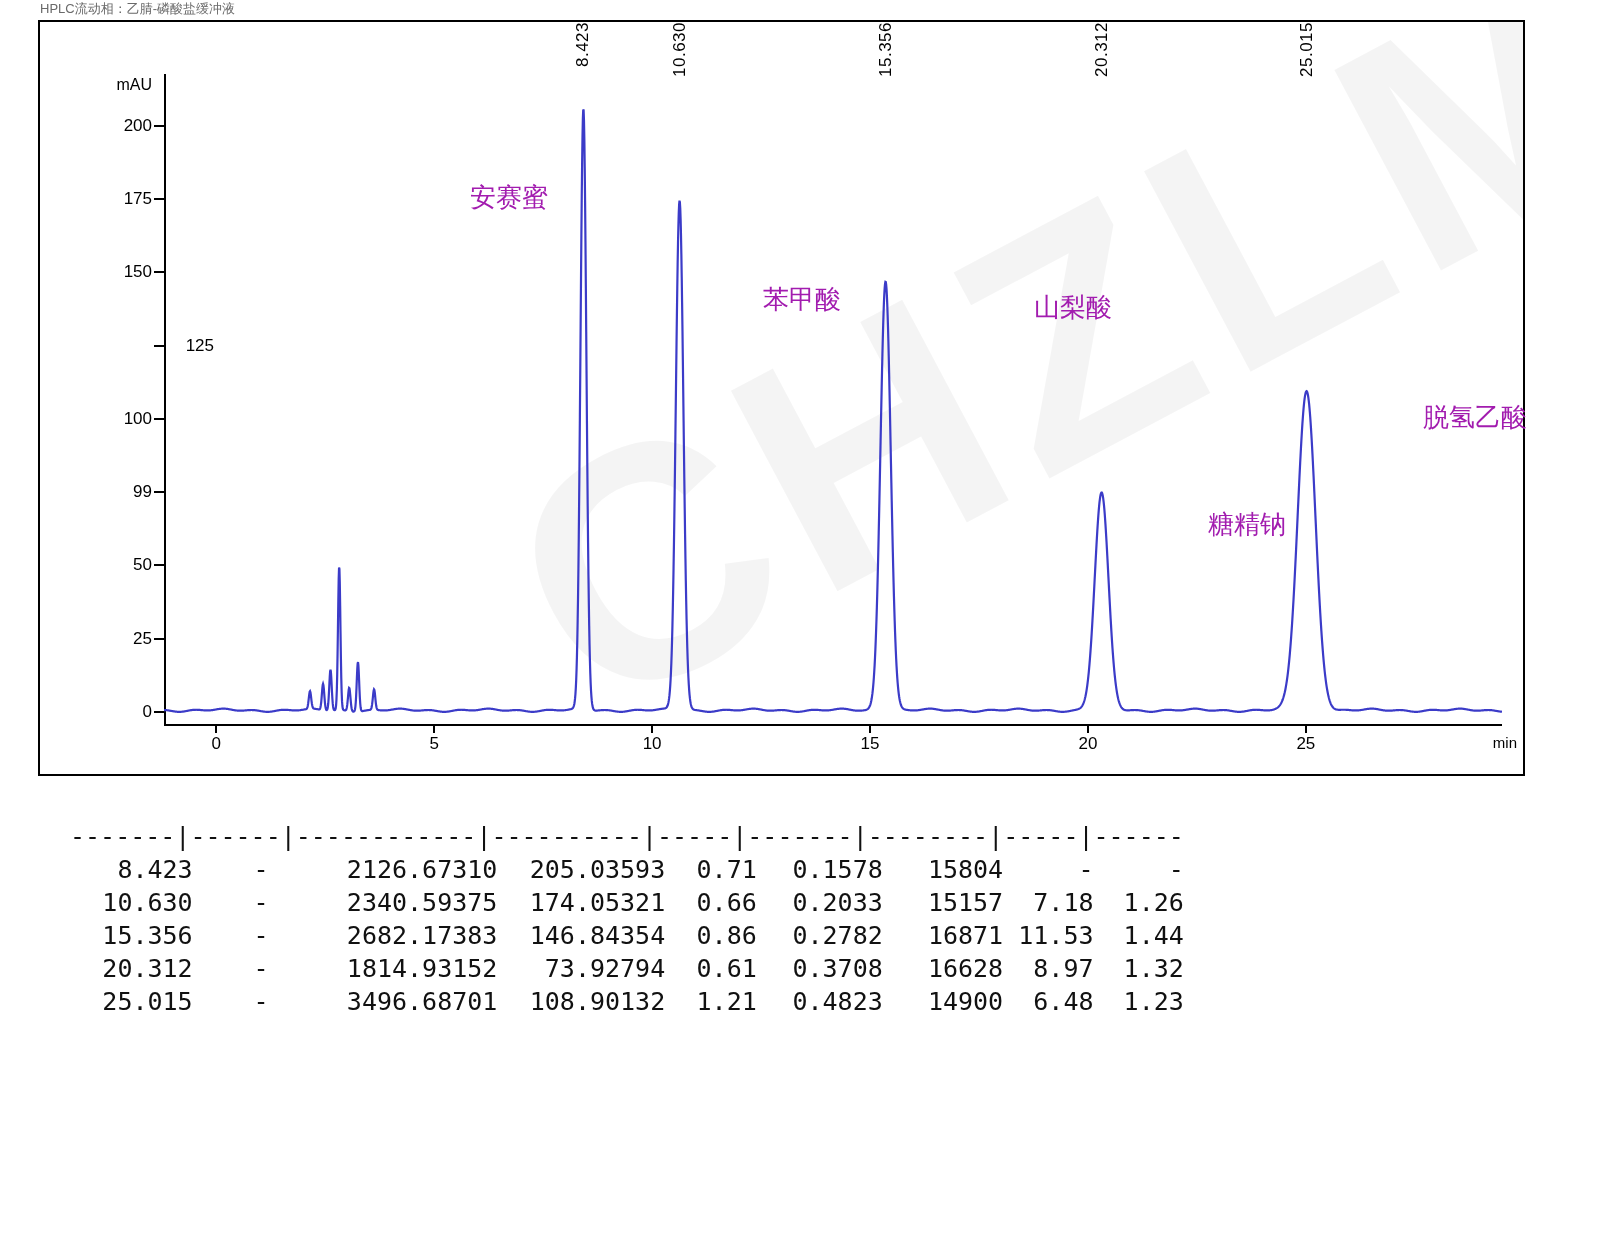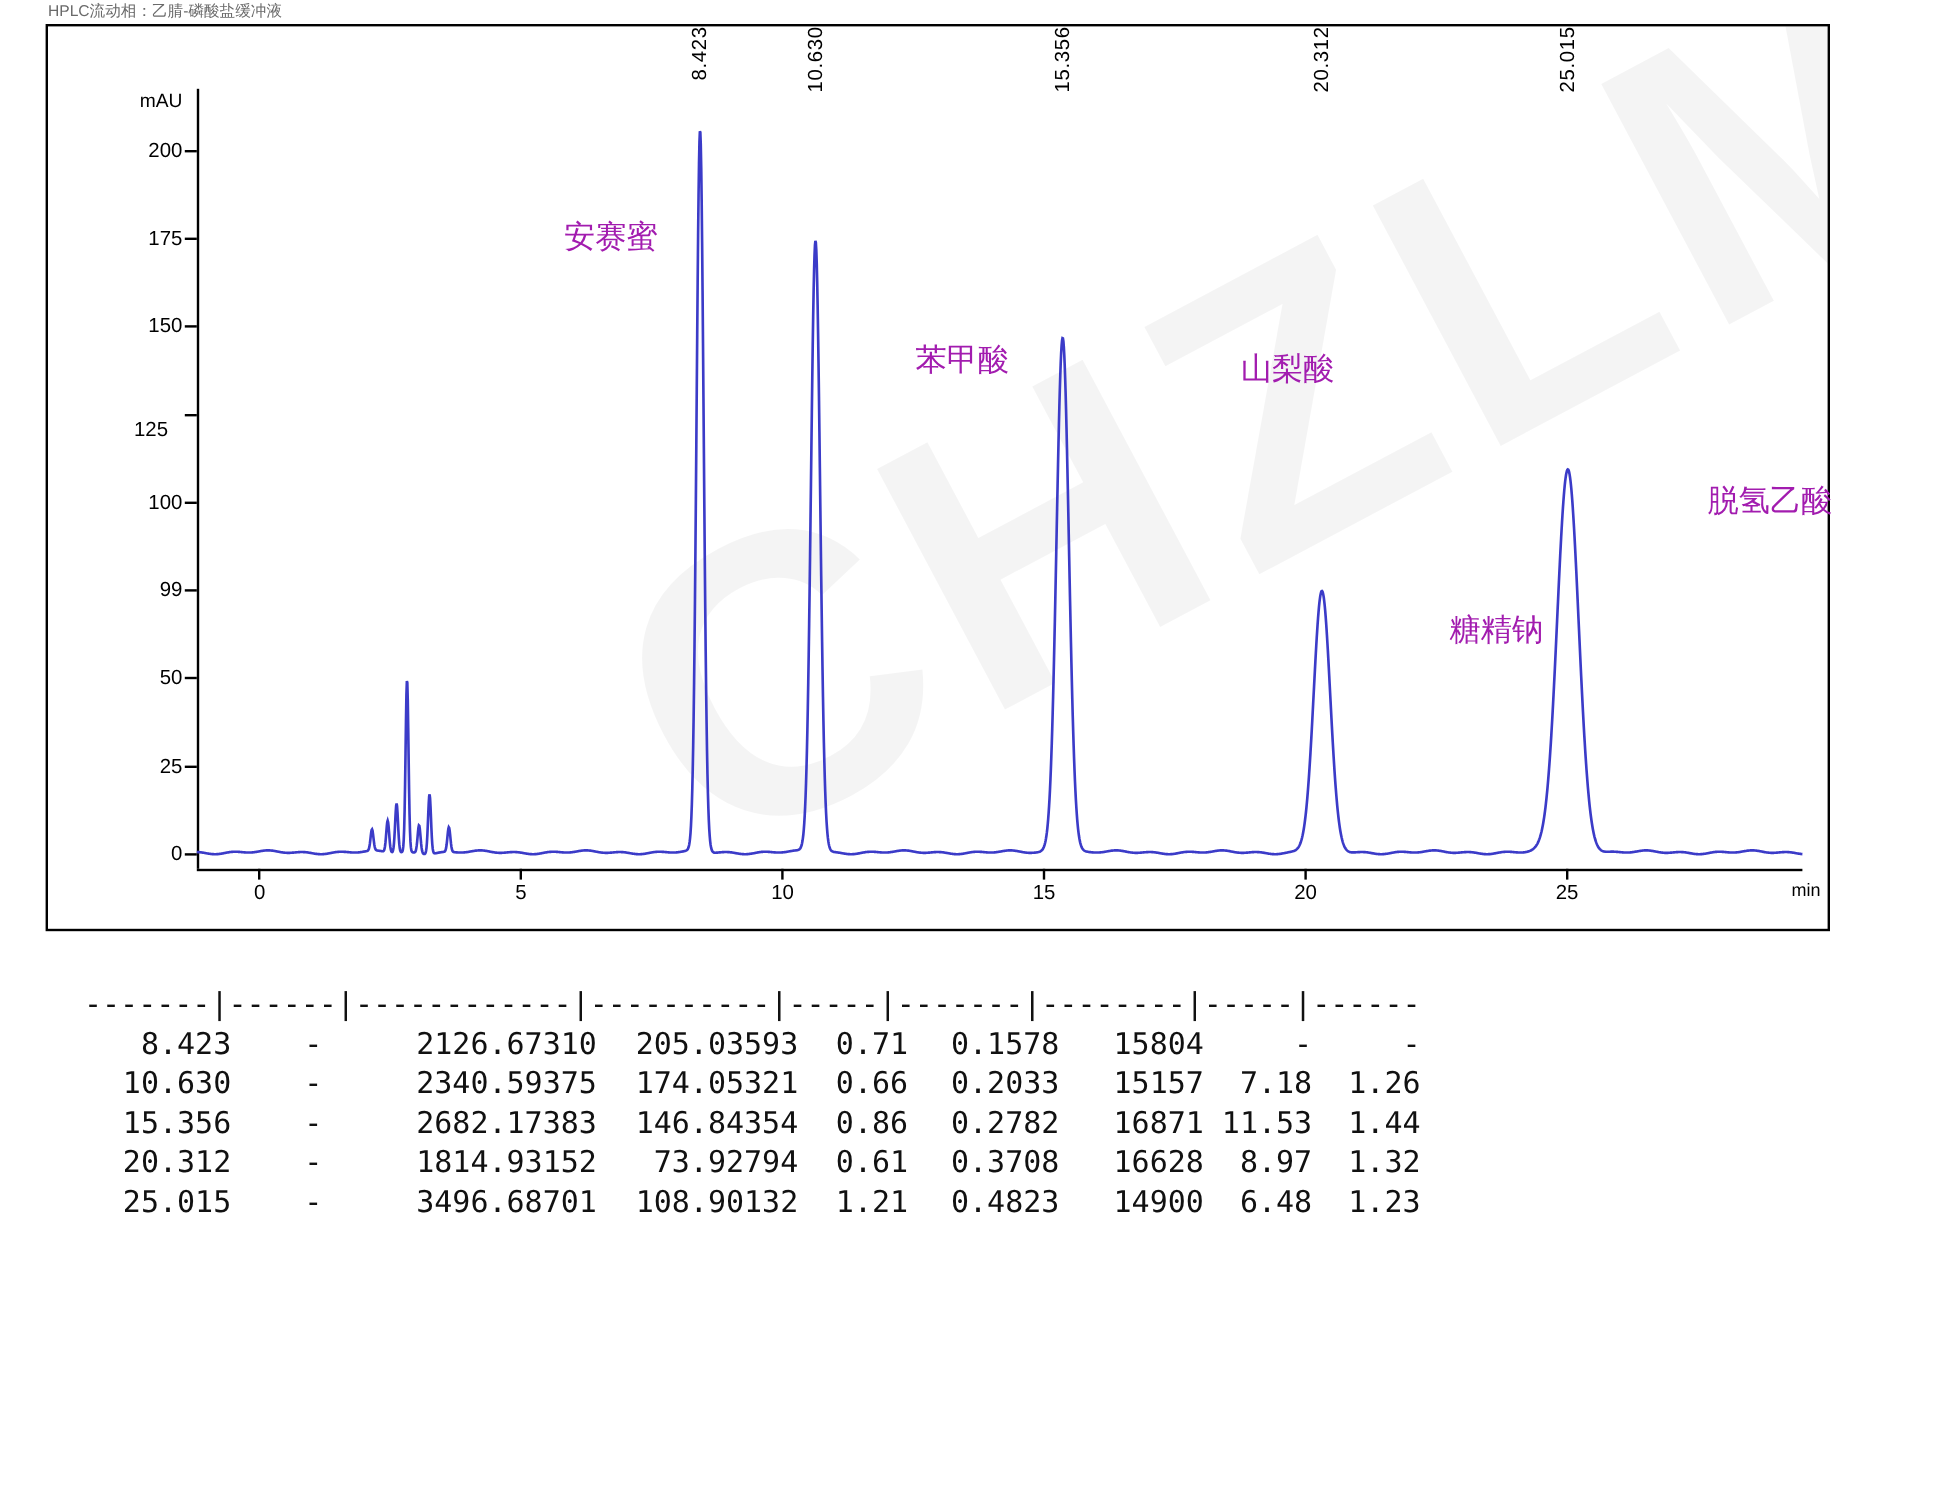--- a/index.html
+++ b/index.html
@@ -66,21 +66,21 @@
       <div class="ytick" style="top: 690px; right: 1371px;">0</div>
       <div class="ytickmark" style="left: 114px; top: 689px;"></div>
       <div class="ytick" style="top: 616.744px; right: 1371px;">25</div>
       <div class="ytickmark" style="left: 114px; top: 615.744px;"></div>
       <div class="ytick" style="top: 543.488px; right: 1371px;">50</div>
       <div class="ytickmark" style="left: 114px; top: 542.488px;"></div>
       <div class="ytick" style="top: 470.233px; right: 1371px;">99</div>
       <div class="ytickmark" style="left: 114px; top: 469.233px;"></div>
       <div class="ytick" style="top: 396.977px; right: 1371px;">100</div>
       <div class="ytickmark" style="left: 114px; top: 395.977px;"></div>
-      <div class="ytick" style="top: 323.721px; right: 1383px; margin-top: 12px;">125</div>
+      <div class="ytick" style="top: 323.721px; right: 1309px;">125</div>
       <div class="ytickmark" style="left: 114px; top: 322.721px;"></div>
       <div class="ytick" style="top: 250.465px; right: 1371px;">150</div>
       <div class="ytickmark" style="left: 114px; top: 249.465px;"></div>
       <div class="ytick" style="top: 177.209px; right: 1371px;">175</div>
       <div class="ytickmark" style="left: 114px; top: 176.209px;"></div>
       <div class="ytick" style="top: 103.953px; right: 1371px;">200</div>
       <div class="ytickmark" style="left: 114px; top: 102.953px;"></div>
     </div>
   <div id="xticks">
       <div class="xtick" style="left: 176.3px;">0</div>

